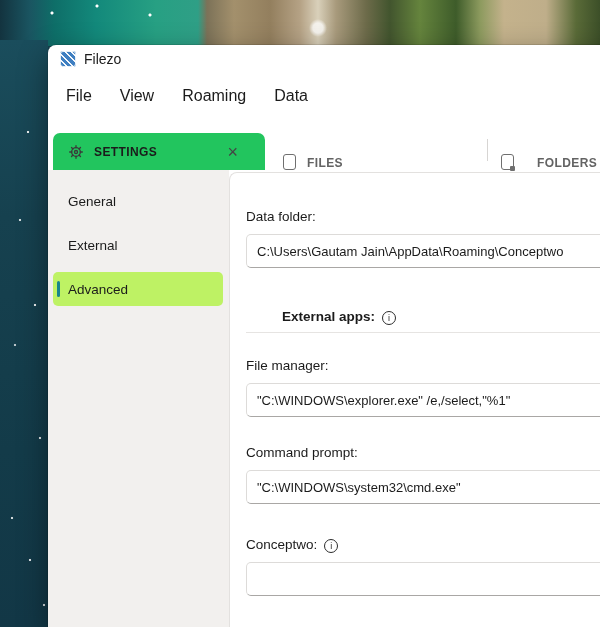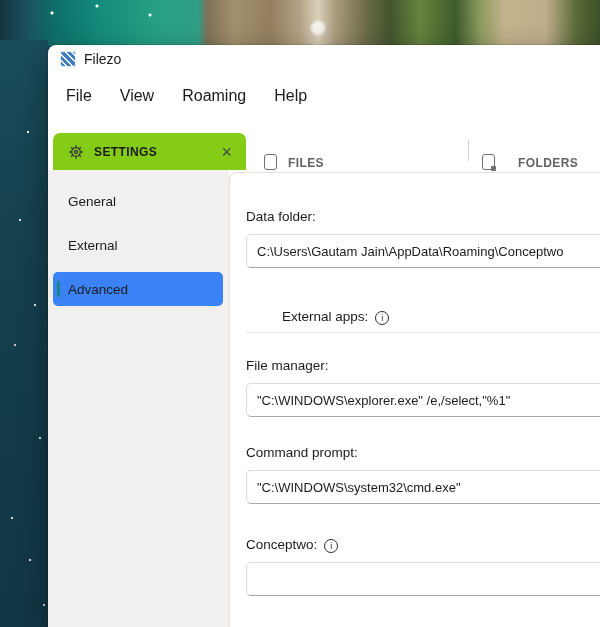--- a/index.html
+++ b/index.html
@@ -48,22 +48,22 @@
     box-shadow:inset 0 0 0 1px rgba(255,255,255,.85);
   }
   .app-title { margin-left:8px; font-size:14px; color:#1b1b1b; }
 
   .menubar { height:46px; display:flex; align-items:center; gap:28px; padding-left:18px; }
   .menu-item { font-size:16px; color:#1b1b1b; cursor:default; }
 
   
   .tabbar { height:51px; display:flex; align-items:flex-end; }
   .tab-active {
-    width:193px; height:37px; margin-left:5px; background:#84cc16;
-    border-radius:7px 7px 0 0; display:flex; align-items:center; padding:0 10px 0 15px;
+    width:212px; height:37px; margin-left:5px; background:#22c55e;
+    border-radius:7px 7px 0 0; display:flex; align-items:center; padding:0 23px 0 15px;
   }
   .tab-active .tab-label { margin-left:10px; font-size:12px; font-weight:600; letter-spacing:.4px; color:#1b1b1b; }
   .tab-close { margin-left:auto; font-size:18px; line-height:1; color:#454545; padding:0 4px; cursor:default; }
   .tab-plain { height:37px; display:flex; align-items:flex-end;font-weight:bold; }
   .tab-plain .tab-label { margin-left:11px; font-size:12px; letter-spacing:.4px; color:#636363; }
   .tab-files { margin-left:18px; }
   .tab-sep { width:1px; height:22px; background:#d7d5d3; margin-left:144px; align-self:center; margin-top:10px; }
   .tab-folders { margin-left:13px;gap:12px; }
   .file-glyph { position:relative; width:13px; height:16px; border:1.5px solid #6f6f6f; border-radius:3px; }
   .file-glyph.folded::after {
@@ -71,32 +71,32 @@
     background:#6f6f6f; border-radius:1px;
   }
 
   
   .body-row { display:flex; height:457px; }
   .sidebar { width:181px; background:#f2f0ee; padding-top:14px; flex:none; }
   .side-item {
     position:relative; height:34px; margin:0 6px 10px 5px; display:flex; align-items:center;
     padding-left:15px; font-size:13.5px; color:#1b1b1b; border-radius:5px; cursor:default;
   }
-  .side-item.selected { background:#3b82f6; }
+  .side-item.selected { background:#bef264; }
   .side-item.selected .accent-bar {
     position:absolute; left:4px; top:9px; width:3px; height:16px; border-radius:2px; background:#17868c;
   }
 
   .panel {
     flex:1; background:#fff; margin-top:2px;
     border:1px solid #e3e1df; border-right:none; border-bottom:none;
     border-top-left-radius:8px; padding:36px 20px 0 16px; overflow:hidden;
   }
   .field-label { font-size:13.5px; color:#1b1b1b; height:18px; }
-  .field-label.bold { font-weight:400;padding-left:36px; }
+  .field-label.bold { font-weight:700;padding-left:36px; }
   .text-input {
     display:block; width:100%; height:34px; margin-top:7px;
     border:1px solid #dddbd9; border-bottom-color:#a9a7a5; border-radius:5px;
     padding:0 10px; font-family:"Liberation Sans",sans-serif; font-size:13px; color:#1b1b1b;
     background:#fff; outline:none;
   }
   .row-external { margin-top:41px; display:flex; align-items:center; gap:7px; }
   .divider { height:1px; background:#e6e4e2; border:none; margin-top:5px; }
   .row-fm { margin-top:25px; }
   .row-cmd { margin-top:28px; }
@@ -119,21 +119,21 @@
 
     <div class="titlebar">
       <span class="app-icon"></span>
       <span class="app-title">Filezo</span>
     </div>
 
     <div class="menubar">
       <span class="menu-item">File</span>
       <span class="menu-item">View</span>
       <span class="menu-item">Roaming</span>
-      <span class="menu-item">Help</span>
+      <span class="menu-item">Data</span>
     </div>
 
     <div class="tabbar">
       <div class="tab-active">
         <svg class="gear-svg" width="16" height="16" viewBox="0 0 24 24" fill="none" stroke="#3a3a3a" stroke-width="2" stroke-linecap="round">
           <circle cx="12" cy="12" r="6.5"></circle>
           <circle cx="12" cy="12" r="2.3"></circle>
           <line x1="18.5" y1="12" x2="21.5" y2="12"></line>
           <line x1="16.6" y1="16.6" x2="18.7" y2="18.7"></line>
           <line x1="12" y1="18.5" x2="12" y2="21.5"></line>

